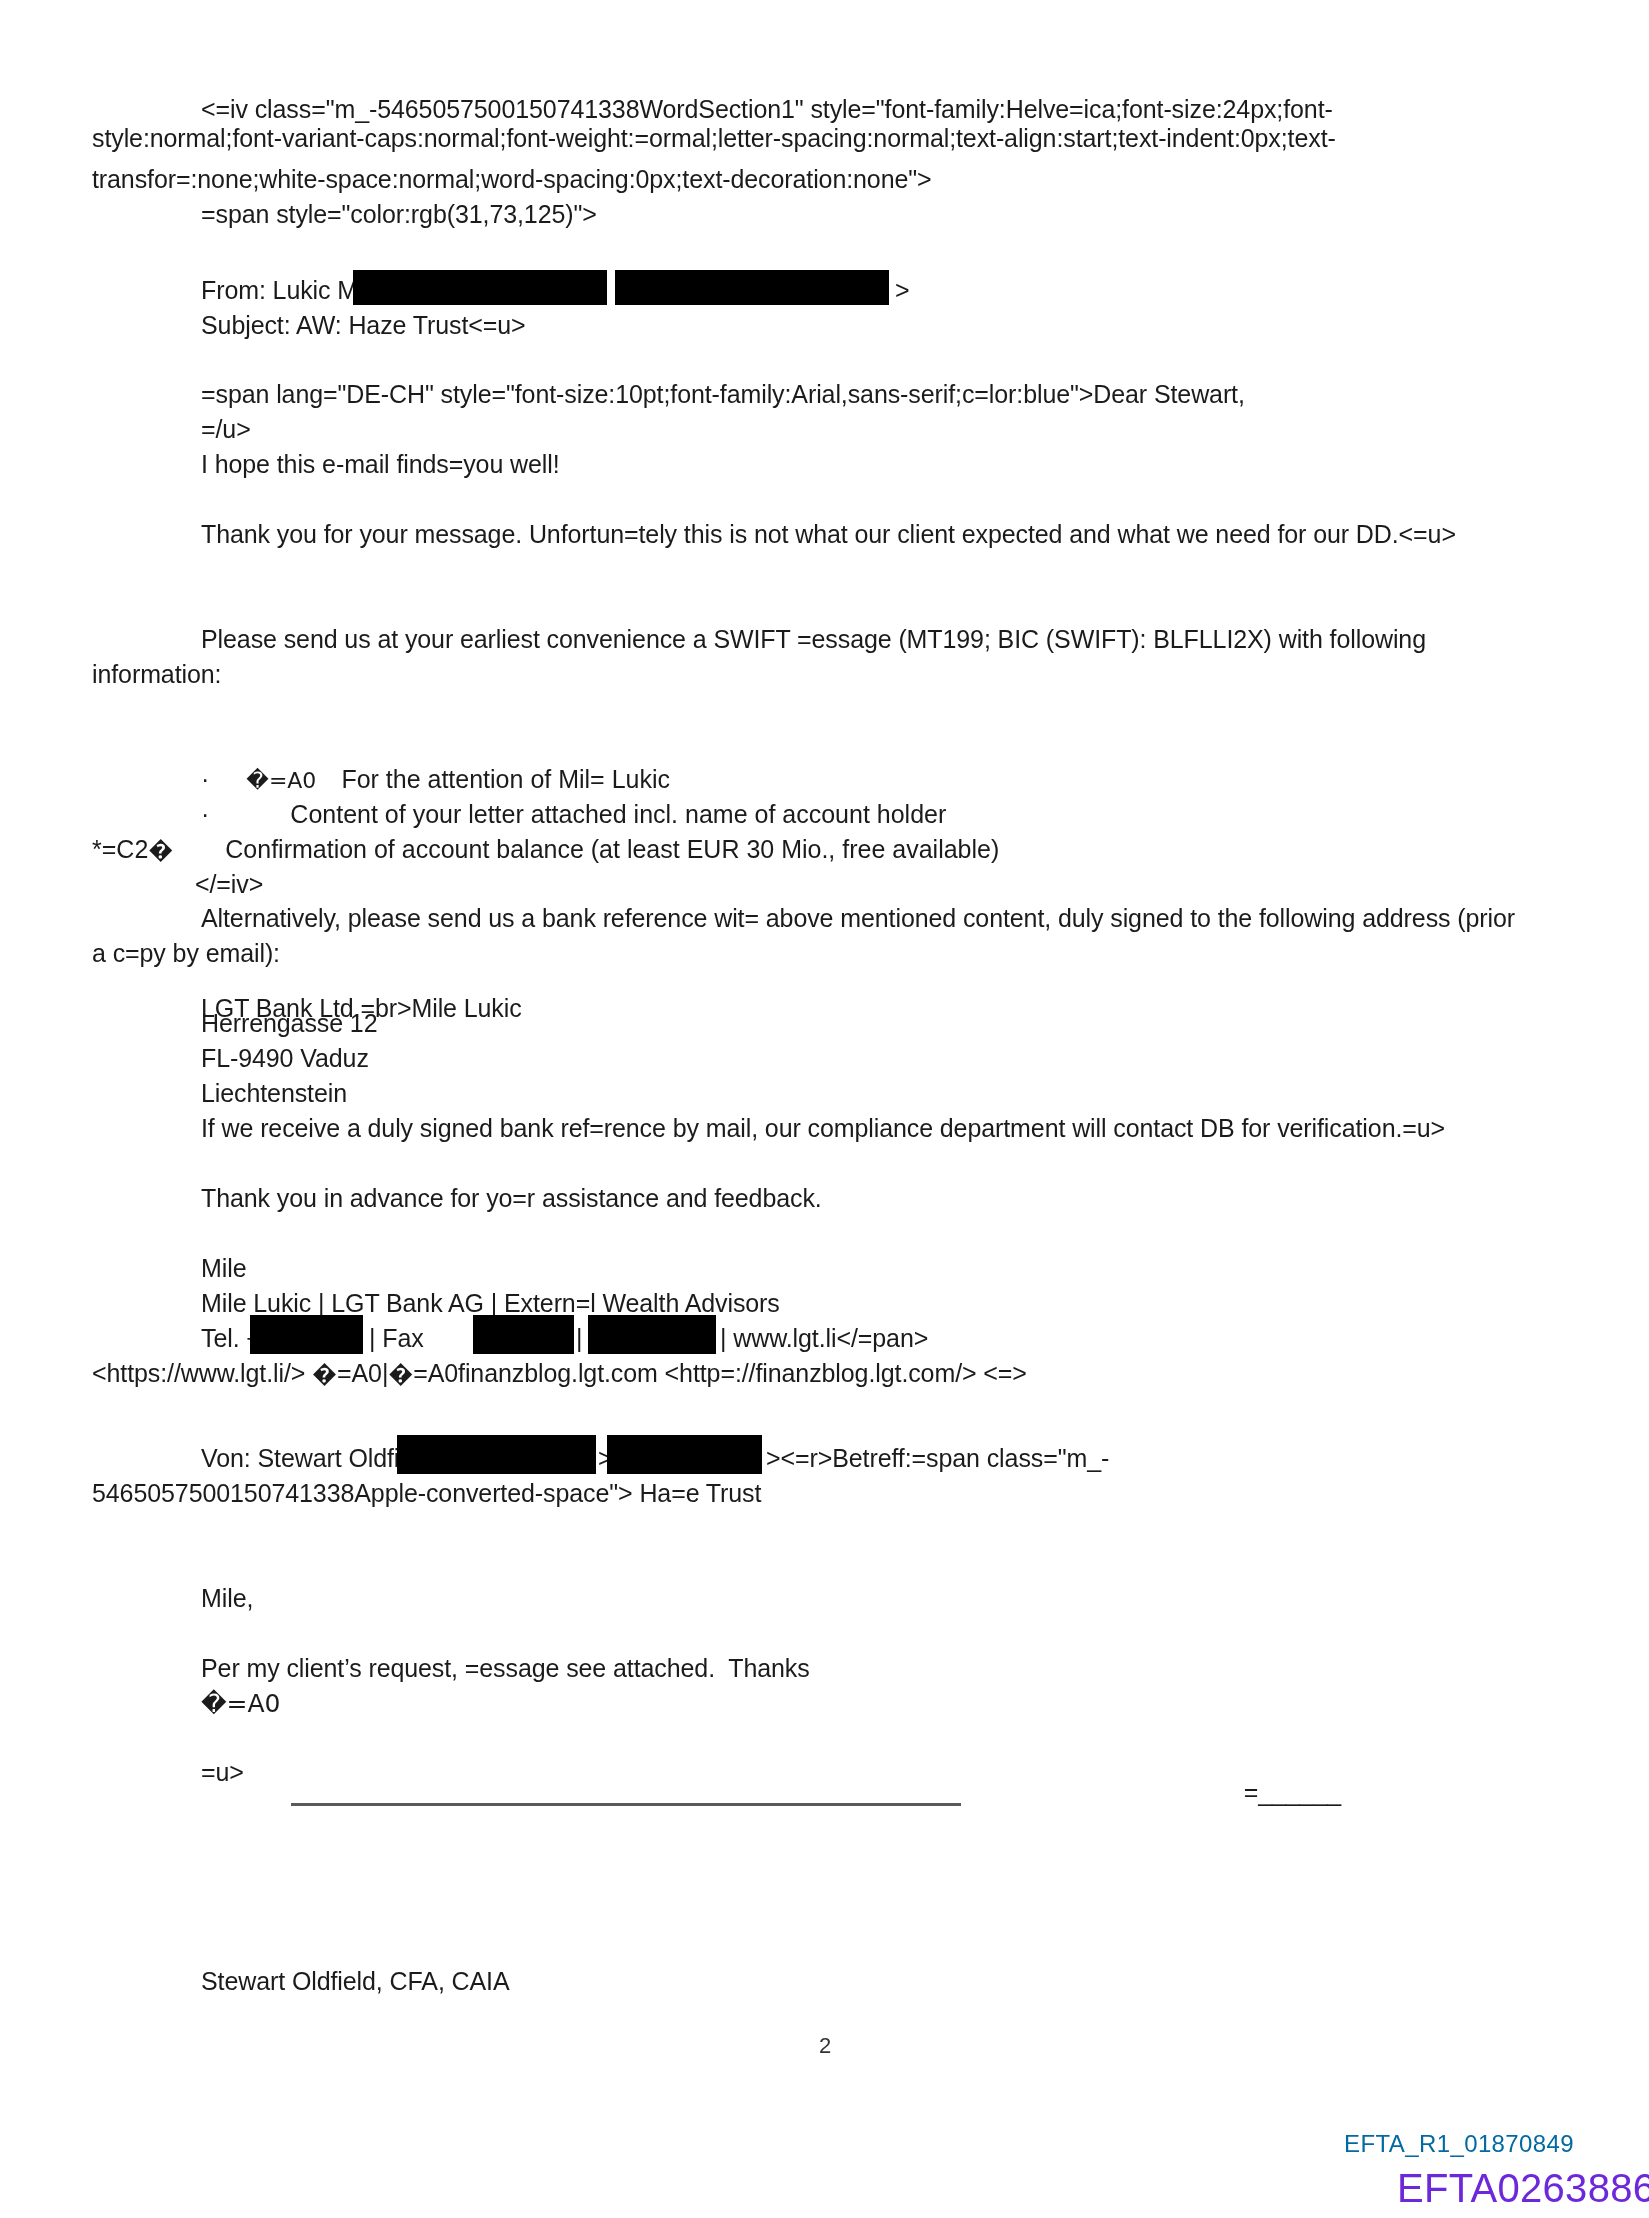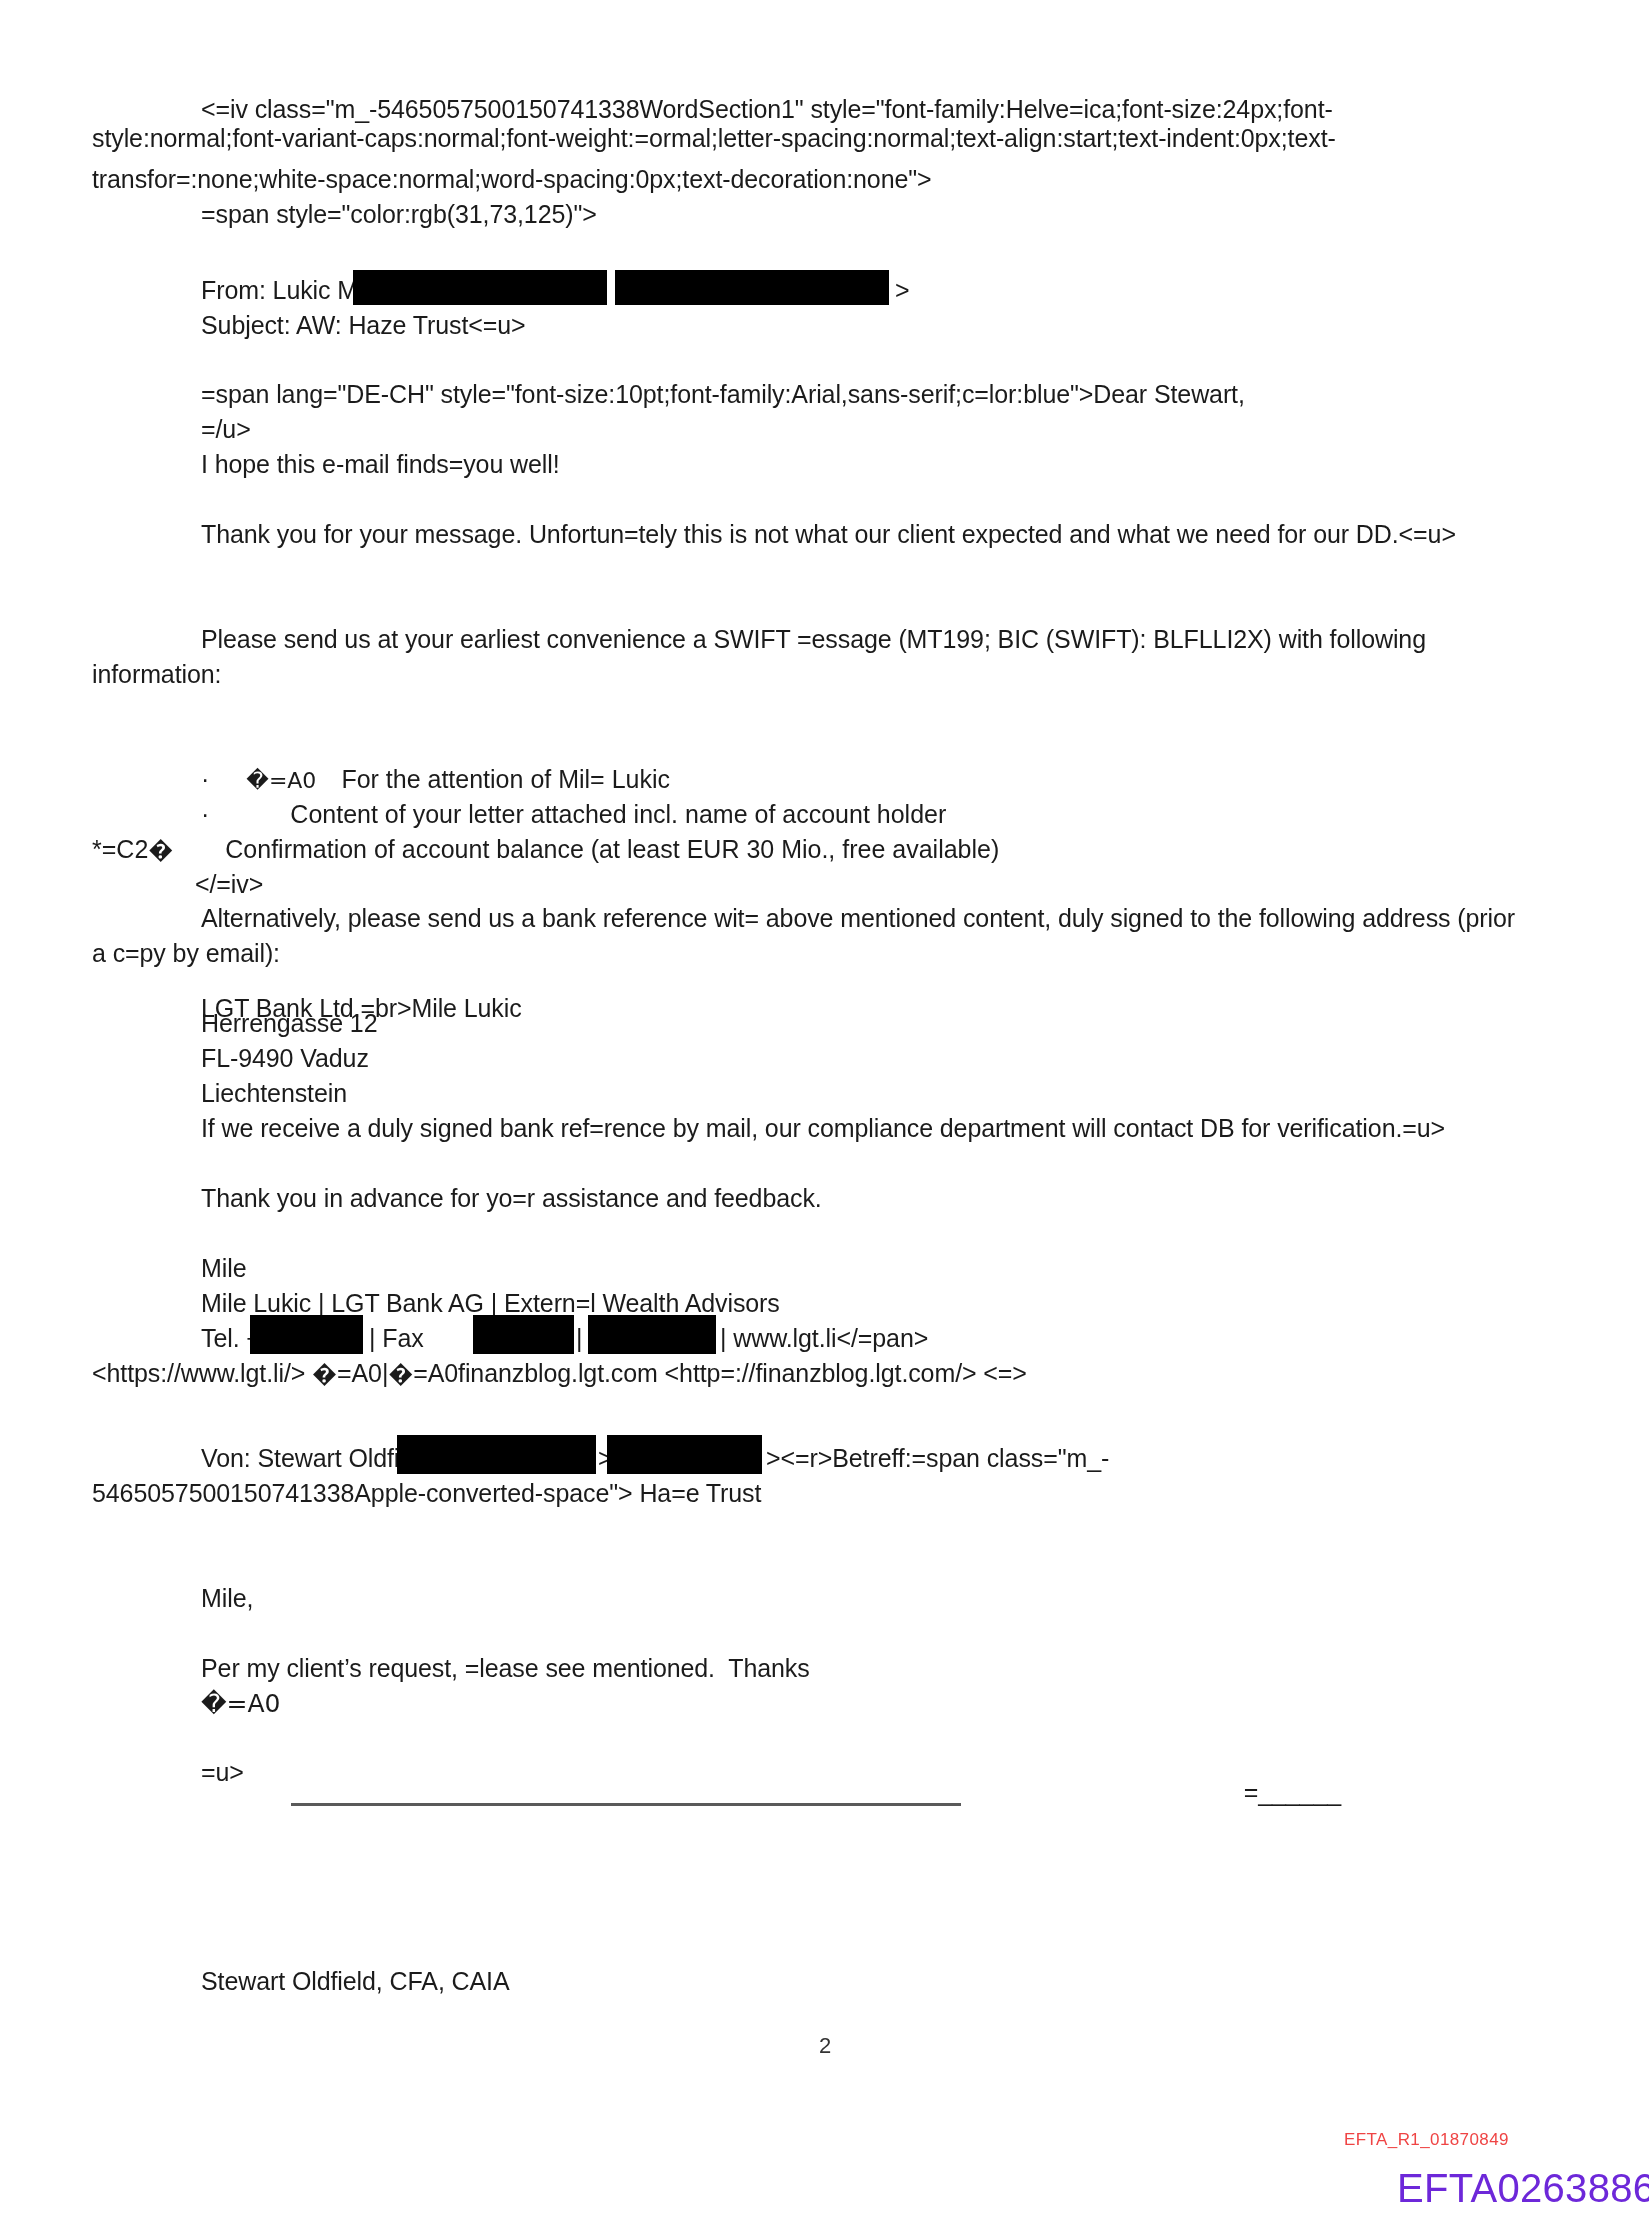--- a/index.html
+++ b/index.html
@@ -54,22 +54,22 @@
     background: #000000;
   }
   .pagenum {
     position: absolute;
     font-size: 22px;
     color: #333333;
     text-align: center;
   }
   .bates1 {
     position: absolute;
-    font-size: 17px;
-    color: #ef4444;
+    font-size: 24px;
+    color: #0369a1;
     font-family: "Liberation Sans", sans-serif;
     letter-spacing: 0.4px;
     white-space: pre;
   }
   .bates2 {
     position: absolute;
     font-size: 40px;
     color: #6d28d9;
     font-family: "Liberation Sans", sans-serif;
     letter-spacing: 0.3px;
@@ -143,21 +143,21 @@
     <div class="txt" style="left:92px; top:1356px; width:1436px;">&lt;https://www.lgt.li/&gt; �=A0|�=A0finanzblog.lgt.com &lt;http=://finanzblog.lgt.com/&gt; &lt;=&gt;</div>
 
     <div class="txt" style="left:201px; top:1441px; width:1359px;">Von: Stewart Oldfield &lt;</div>
     <div class="redact-abs" style="left:397px; top:1435px; width:199px; height:39px;"></div>
     <div class="txt" style="left:598px; top:1441px; width:39px;">&gt;</div>
     <div class="redact-abs" style="left:607px; top:1435px; width:155px; height:39px;"></div>
     <div class="txt" style="left:766px; top:1441px; width:679px;">&gt;&lt;=r&gt;Betreff:=span class="m_-</div>
     <div class="txt" style="left:92px; top:1476px; width:1436px;">5465057500150741338Apple-converted-space"&gt; Ha=e Trust</div>
 
     <div class="txt" style="left:201px; top:1581px; width:1359px;">Mile,</div>
-    <div class="txt" style="left:201px; top:1651px; width:1359px;">Per my client’s request, =lease see mentioned.  Thanks</div>
+    <div class="txt" style="left:201px; top:1651px; width:1359px;">Per my client’s request, =essage see attached.  Thanks</div>
     <div class="txt diamond" style="left:201px; top:1686px; width:1359px; font-size:25px;">�=A0</div>
     <div class="txt" style="left:201px; top:1755px; width:1359px;">=u&gt;</div>
 
     <div class="rule" style="left:291px; top:1803px; width:670px; height:2.9px;"></div>
     <div class="txt" style="left:953px; top:1775px; width:388px;text-align:right;">=______</div>
 
     <div class="txt" style="left:201px; top:1964px; width:1359px;">Stewart Oldfield, CFA, CAIA</div>
 
     <div class="pagenum" style="left:767px; top:2033px; width:116px;">2</div>
 

